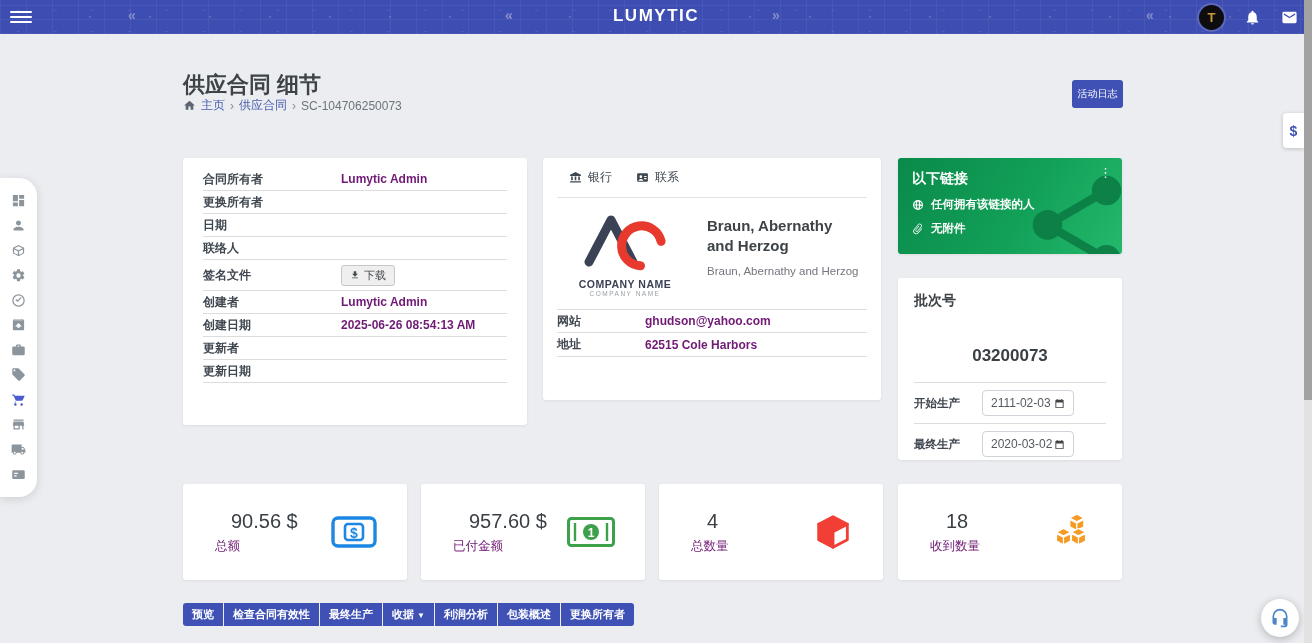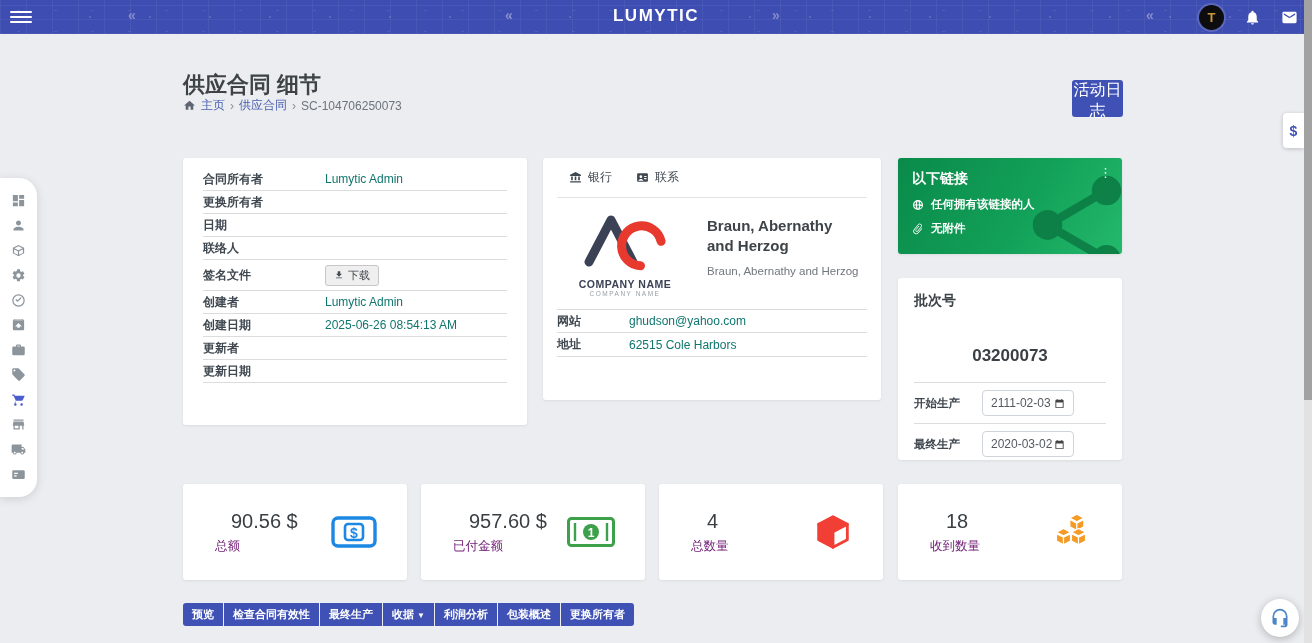--- a/index.html
+++ b/index.html
@@ -21,39 +21,39 @@
   .nav-right { position:absolute; right:14px; top:0; height:34px; display:flex; align-items:center; gap:20px; }
   .avatar { width:25px; height:25px; border-radius:50%; background:#0d0d0f; color:#c9993a; font-weight:bold; font-size:13px; display:flex; align-items:center; justify-content:center; box-shadow:0 0 0 2px rgba(255,255,255,.15); cursor:pointer; }
   .nav-ic { width:17px; height:17px; fill:#fff; cursor:pointer; }
 
   
   .page-title { position:absolute; left:183px; top:70px; font-size:22px; font-weight:bold; color:#3d4347; }
   .breadcrumb { position:absolute; left:183px; top:97px; font-size:12px; color:#6c757d; display:flex; align-items:center; gap:5px; }
   .breadcrumb .home-ic { width:13px; height:13px; fill:#5d6470; }
   .bc-link { color:#4a5fb0; text-decoration:none; cursor:pointer; }
   .bc-sep { color:#8a9097; }
-  .activity-btn { position:absolute; left:1072px; top:80px; width:51px; height:37px; background:#3f51b5; color:#fff; border:none; border-radius:3px; font-size:16px; cursor:pointer; font-family:Liberation Sans, sans-serif; }
+  .activity-btn { position:absolute; left:1072px; top:80px; width:51px; height:28px; background:#3f51b5; color:#fff; border:none; border-radius:3px; font-size:10px; cursor:pointer; font-family:Liberation Sans, sans-serif; }
 
   
   .iconbar { position:absolute; left:0; top:178px; width:37px; height:319px; background:#fff; border-radius:0 18px 18px 0; box-shadow:0 2px 10px rgba(0,0,0,.13); display:flex; flex-direction:column; align-items:center; justify-content:space-around; padding:10px 0; z-index:30; }
   .iconbar svg { width:15px; height:15px; fill:#8d959c; cursor:pointer; }
   .iconbar svg.active { fill:#4a5cd0; }
 
   
   .dollar-tab { position:absolute; right:8px; top:113px; width:21px; height:35px; background:#fff; border-radius:4px 0 0 4px; box-shadow:0 1px 4px rgba(0,0,0,.2); color:#3f51b5; font-weight:bold; font-size:14px; display:flex; align-items:center; justify-content:center; cursor:pointer; z-index:45; }
   .scrollbar { position:absolute; right:0; top:0; width:8px; height:643px; background:#e2e2e2; z-index:50; }
   .scroll-thumb { position:absolute; top:0; width:8px; height:400px; background:#a2a2a2; cursor:pointer; }
 
   
   .card { position:absolute; background:#fff; border-radius:3px; box-shadow:0 1px 3px rgba(0,0,0,.07); }
   .card-a { left:183px; top:158px; width:344px; height:267px; padding:10px 20px; }
-  .row { display:flex; align-items:center; height:23px; border-bottom:1px solid #dcdcdc; font-size:12px; }
+  .row { display:flex; align-items:center; height:23px; border-bottom:1px solid #dcdcdc; font-size:12px;gap:16px; }
   .row:last-child { border-bottom:1px solid #dcdcdc; }
   .row .lbl { width:122px; font-weight:bold; color:#3f4750; }
-  .row .val { color:#0f766e; }
+  .row .val { color:#701a75;font-weight:bold; }
   .dl-btn { display:inline-flex; align-items:center; gap:4px; background:#efefef; border:1px solid #c6c6c6; border-radius:3px; font-size:11px; color:#454a4f; padding:2px 8px; cursor:pointer; font-family:inherit; }
   .dl-btn svg { width:10px; height:10px; fill:#454a4f; }
 
   
   .card-b { left:543px; top:158px; width:338px; height:242px; padding:0 14px; }
   .tabs { display:flex; border-bottom:1px solid #e3e3e3; height:40px; align-items:stretch; }
   .tab { display:flex; align-items:center; gap:6px; padding:0 12px; font-size:12px; color:#3f4750; cursor:pointer; position:relative; }
   .tab.active { color:#6e7377; }
   .tab.active::after { content:""; position:absolute; left:0; right:0; bottom:-1px; height:2px; background:#4054b2; }
   .tab svg { width:13px; height:13px; fill:#3f4750; }

